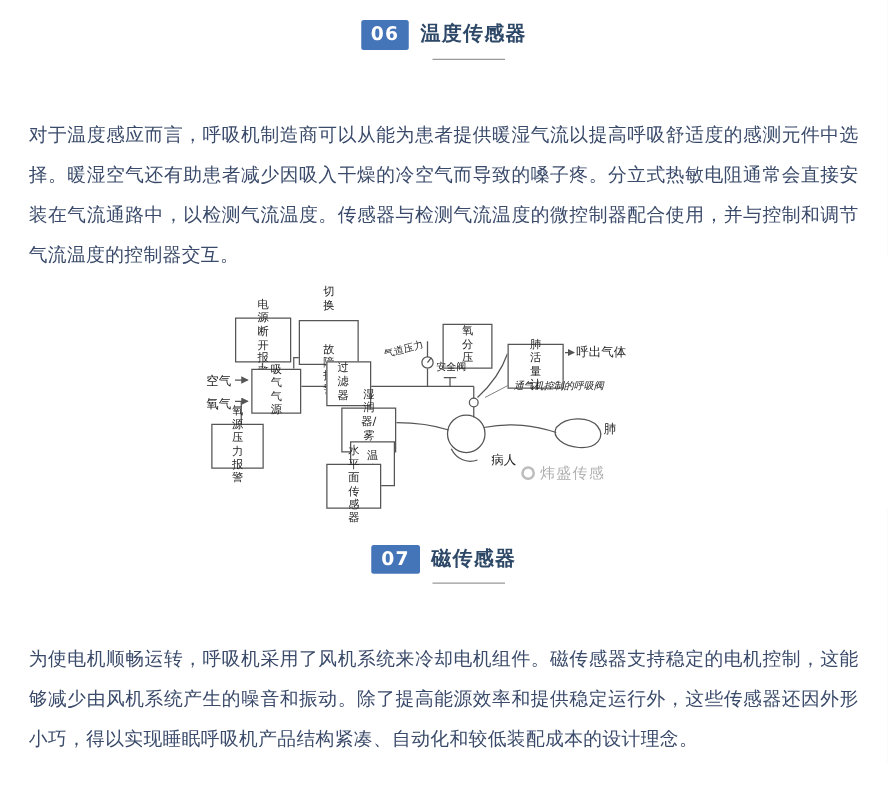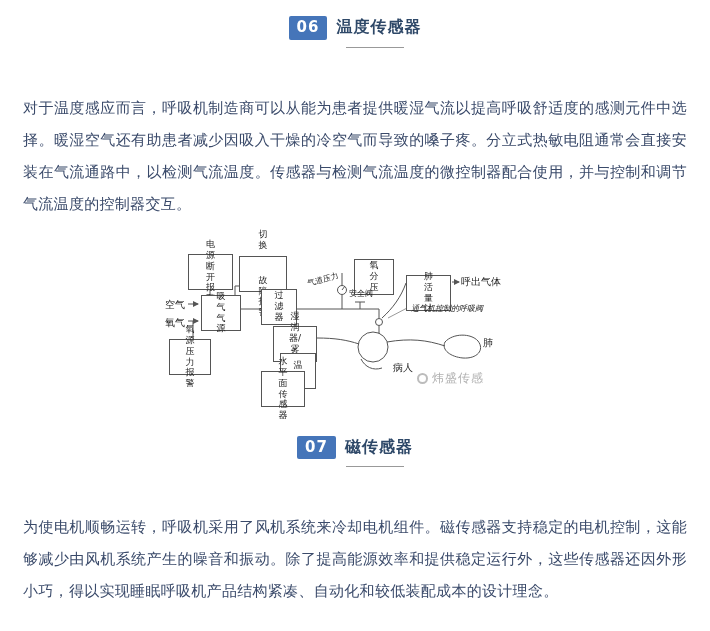--- a/index.html
+++ b/index.html
@@ -98,21 +98,21 @@
     </div>
     <div class="dbox" style="left:157px; top:9px; width:40px; height:14px;margin-left:32px;">
       <span>氧分压</span>
     </div>
     <div class="dbox" style="left:241px; top:25px; width:45px; height:15px;">
       <span>肺活量计</span>
     </div>
     <div class="dbox" style="left:36px; top:45px; width:40px; height:28px;">
       <span>吸气气源</span>
     </div>
-    <div class="dbox" style="left:96px; top:39px; width:31px; height:12px;">
+    <div class="dbox" style="left:96px; top:39px; width:31px; height:12px;align-items:flex-end;">
       <span>过滤器</span>
     </div>
     <div class="dbox" style="left:108px; top:76px; width:44px; height:23px;justify-content:center;">
       <span>湿润器/</span>
       <span>雾化器</span>
     </div>
     <div class="dbox" style="left:4px; top:89px; width:42px; height:24px;">
       <span>氧源压力</span>
       <span>报警</span>
     </div>

